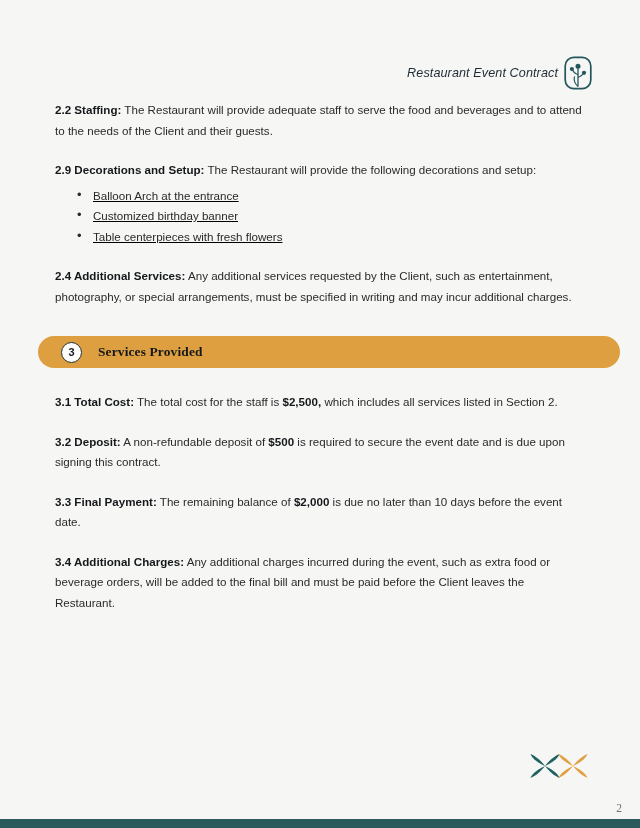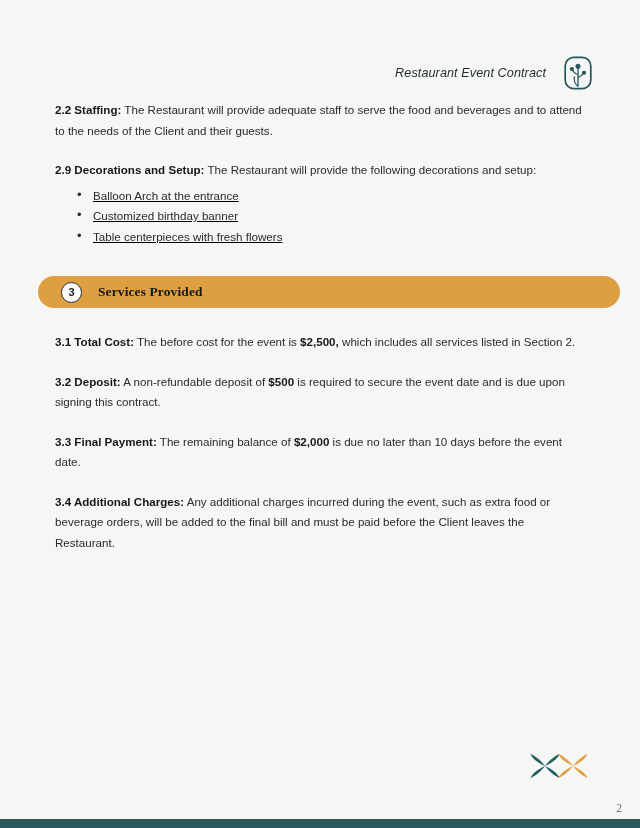--- a/index.html
+++ b/index.html
@@ -22,21 +22,21 @@
     background: #f6f6f5;
     display: flex;
     flex-direction: column;
   }
 
   
   .page-header {
     display: flex;
     align-items: center;
     justify-content: flex-end;
-    gap: 14px;
+    gap: 2px;
     padding: 46px 44px 0 0;
     height: 100px;
     margin-left: 9px;
   }
 
   .header-title {
     font-size: 12.6px;
     font-style: italic;
     color: #1f2b33;
     letter-spacing: 0.1px;
@@ -203,28 +203,31 @@
     <p class="para tight">
       <span class="lead">2.9 Decorations and Setup:</span><span> The Restaurant will provide the following decorations and setup:</span>
     </p>
 
     <ul class="bullets">
       <li>Balloon Arch at the entrance</li>
       <li>Customized birthday banner</li>
       <li>Table centerpieces with fresh flowers</li>
     </ul>
 
+    <p class="para">
+      <span class="lead">2.4 Additional Services:</span><span> Any additional services requested by the Client, such as entertainment, photography, or special arrangements, must be specified in writing and may incur additional charges.</span>
+    </p>
 
     <div class="section-banner">
       <span class="section-num">3</span>
       <span class="section-title">Services Provided</span>
     </div>
 
     <p class="para">
-      <span class="lead">3.1 Total Cost:</span><span> The before cost for the event is </span><span class="amt">$2,500,</span><span> which includes all services listed in Section 2.</span>
+      <span class="lead">3.1 Total Cost:</span><span> The total cost for the staff is </span><span class="amt">$2,500,</span><span> which includes all services listed in Section 2.</span>
     </p>
 
     <p class="para">
       <span class="lead">3.2 Deposit:</span><span> A non-refundable deposit of </span><span class="amt">$500</span><span> is required to secure the event date and is due upon signing this contract.</span>
     </p>
 
     <p class="para">
       <span class="lead">3.3 Final Payment:</span><span> The remaining balance of </span><span class="amt">$2,000</span><span> is due no later than 10 days before the event date.</span>
     </p>
 

